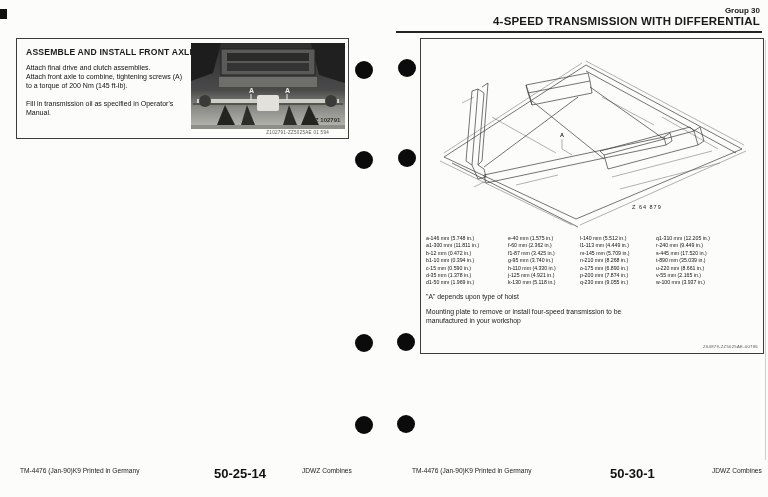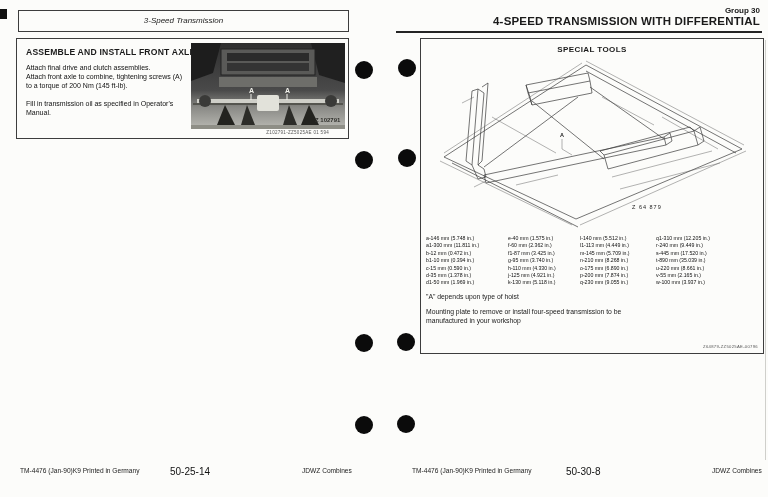--- a/index.html
+++ b/index.html
@@ -16,21 +16,21 @@
   #lp-box{left:16px;top:38px;width:331px;height:99px;}
   #lp-title{left:9px;top:8px;font-size:8.6px;font-weight:bold;letter-spacing:.2px;}
   #lp-text{left:9px;top:24px;width:162px;font-size:7px;line-height:9px;color:#111;}
   #lp-text .para{margin-bottom:9px;}
   
   #photo{left:174px;top:4px;width:154px;height:86px;background:#3c3c3c;overflow:hidden;}
   #photo svg{display:block;}
   #photo-caption{left:174px;top:91px;width:154px;text-align:right;font-size:4.5px;color:#555;letter-spacing:.3px;}
 
   .footer-left{font-size:6.6px;color:#222;}
-  .footer-page{font-size:10px;font-weight:normal;color:#111;}
+  .footer-page{font-size:13px;font-weight:bold;color:#111;margin-left:44px;}
   .footer-right{font-size:6.6px;color:#222;}
 
   
   #rp-group{right:8px;top:6px;font-size:8px;font-weight:bold;text-align:left;}
   #rp-title{right:8px;top:15px;font-size:11.5px;font-weight:bold;text-align:left;letter-spacing:.2px;}
   #rp-rule{left:396px;top:31px;width:366px;height:2px;background:#242424;}
   #rp-box{left:420px;top:38px;width:342px;height:314px;}
   #rp-tools-title{left:0;top:6px;width:100%;text-align:center;font-size:8px;font-weight:bold;letter-spacing:.4px;}
   #figure{left:5px;top:18px;}
   .dims{position:absolute;top:196px;font-size:5.2px;line-height:7.4px;color:#111;white-space:nowrap;}
@@ -49,23 +49,20 @@
   #page-edge{left:765px;top:40px;width:1px;height:420px;background:#cfcfcb;}
 </style>
 </head>
 <body>
 
 <div id="scan">
 
   <div class="abs corner-mark" style="left:0;top:9px;width:7px;height:10px;"></div>
   <div class="abs" id="page-edge"></div>
 
-  <div class="abs box" id="lp-header">
-    <span>3-Speed Transmission</span>
-  </div>
 
   <div class="abs box" id="lp-box">
     <div class="abs" id="lp-title">ASSEMBLE AND INSTALL FRONT AXLE</div>
     <div class="abs" id="lp-text">
       <div class="para">
         <div>Attach final drive and clutch assemblies.</div>
         <div>Attach front axle to combine, tightening screws (A) to a torque of 200 Nm (145 ft-lb).</div>
       </div>
       <div class="para">Fill in transmission oil as specified in Operator's Manual.</div>
     </div>
@@ -109,21 +106,20 @@
 
   <div class="abs footer-left" style="left:20px;top:467px;">TM-4476 (Jan-90)K9 Printed in Germany</div>
   <div class="abs footer-page" style="left:170px;top:466px;">50-25-14</div>
   <div class="abs footer-right" style="left:302px;top:467px;">JDWZ Combines</div>
 
   <div class="abs" id="rp-group">Group 30</div>
   <div class="abs" id="rp-title">4-SPEED TRANSMISSION WITH DIFFERENTIAL</div>
   <div class="abs" id="rp-rule"></div>
 
   <div class="abs box" id="rp-box">
-    <div class="abs" id="rp-tools-title">SPECIAL TOOLS</div>
 
     <div class="abs" id="figure">
       <svg width="330" height="172" viewBox="0 0 330 172">
         <g stroke="#3a3a3a" stroke-width="0.7" fill="none">
 
           <path d="M18,100 L160,8 L316,92 L150,162 Z"></path>
           <path d="M26,106 L152,170"></path>
           <path d="M160,14 L310,96"></path>
 
           <path d="M52,32 L46,108 L52,122 L60,120 L58,112 L52,108 L58,36 Z"></path>
@@ -201,21 +197,21 @@
         <div>v-55 mm (2.165 in.)</div>
         <div>w-100 mm (3.937 in.)</div>
       </div>
 
     <div class="abs" id="rp-note1">"A" depends upon type of hoist</div>
     <div class="abs" id="rp-note2">Mounting plate to remove or install four-speed transmission to be manufactured in your workshop</div>
     <div class="abs" id="rp-caption">Z64879-ZZ5025AE-00796</div>
   </div>
 
   <div class="abs footer-left" style="left:412px;top:467px;">TM-4476 (Jan-90)K9 Printed in Germany</div>
-  <div class="abs footer-page" style="left:566px;top:466px;">50-30-8</div>
+  <div class="abs footer-page" style="left:566px;top:466px;">50-30-1</div>
   <div class="abs footer-right" style="left:712px;top:467px;">JDWZ Combines</div>
 
   <div class="abs hole" style="left:355px;top:61px;"></div>
   <div class="abs hole" style="left:398px;top:59px;"></div>
   <div class="abs hole" style="left:355px;top:151px;"></div>
   <div class="abs hole" style="left:398px;top:149px;"></div>
   <div class="abs hole" style="left:355px;top:334px;"></div>
   <div class="abs hole" style="left:397px;top:333px;"></div>
   <div class="abs hole" style="left:355px;top:416px;"></div>
   <div class="abs hole" style="left:397px;top:415px;"></div>

